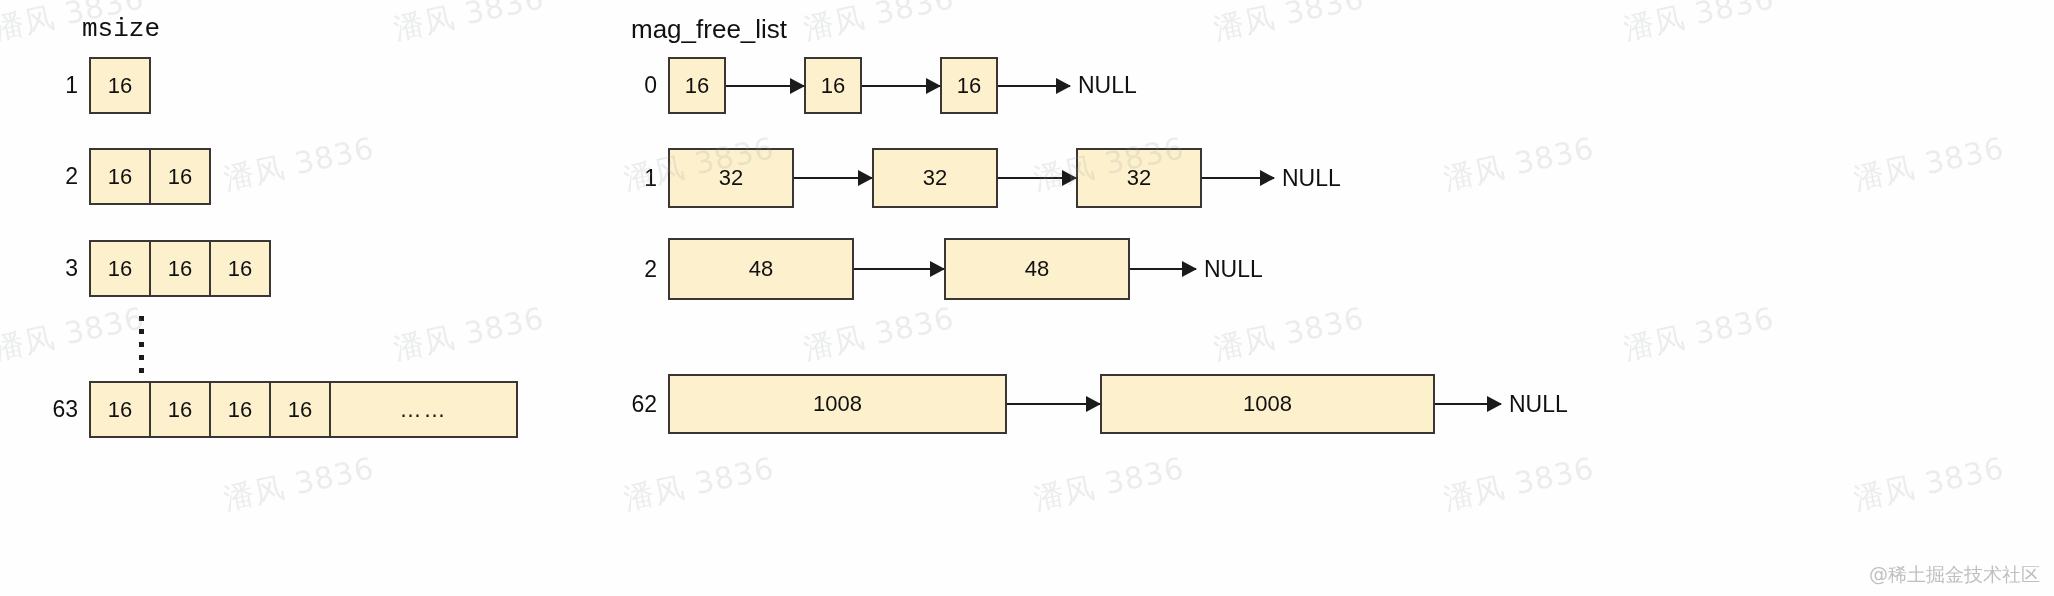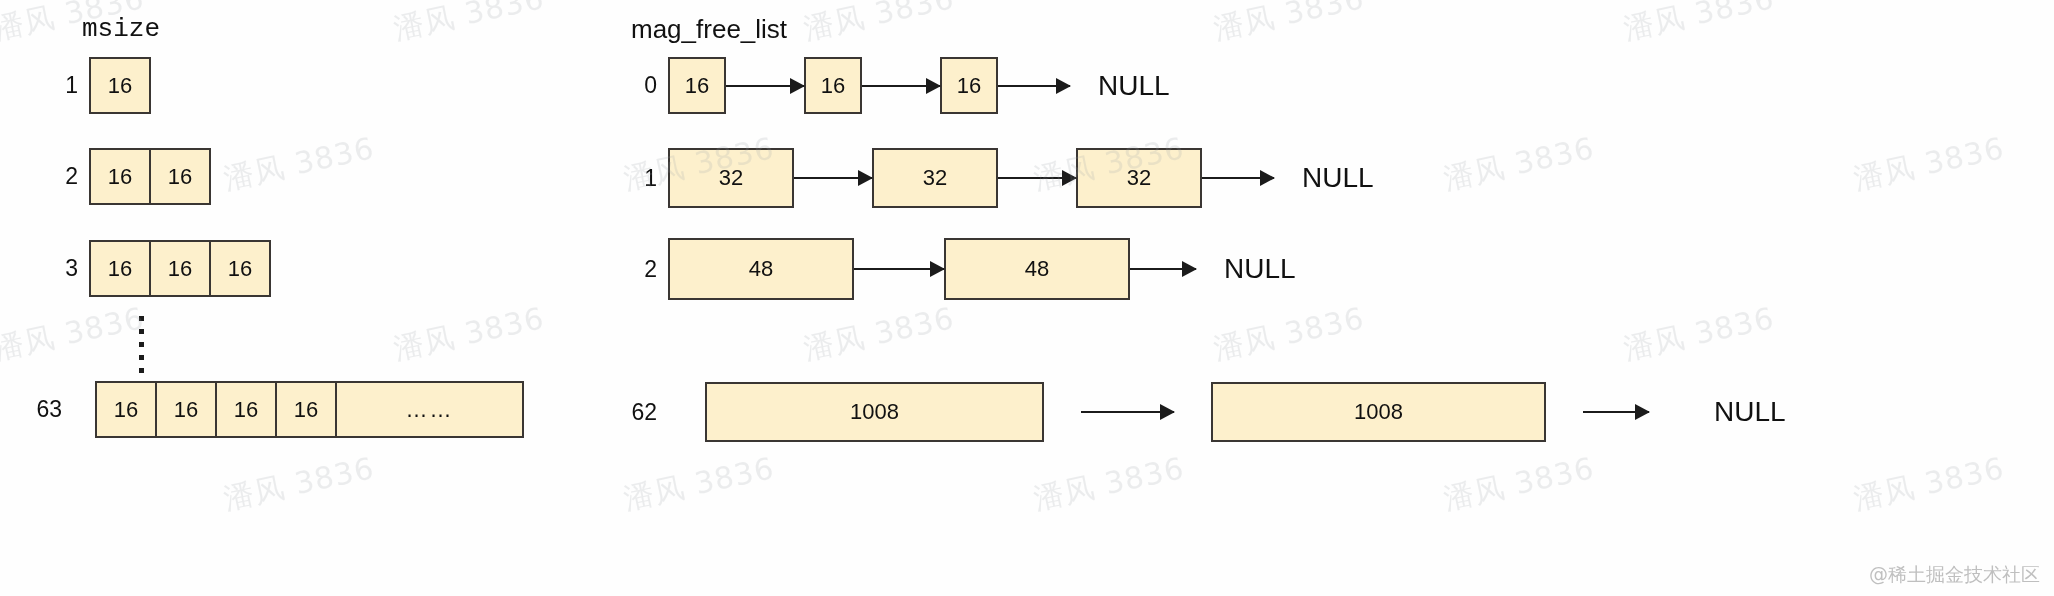--- a/index.html
+++ b/index.html
@@ -56,21 +56,21 @@
   }
 
   
   .arrow{position:relative;flex:none;height:2px;background:#1b1b1b;align-self:center;}
   .arrow::after{
     content:"";position:absolute;right:-1px;top:50%;
     width:0;height:0;transform:translateY(-50%);
     border-top:8px solid transparent;border-bottom:8px solid transparent;
     border-left:15px solid #1b1b1b;
   }
-  .null-label{font-size:28px;color:#111;margin-left:28px;flex:none;white-space:nowrap;}
+  .null-label{font-size:23px;color:#111;margin-left:8px;flex:none;white-space:nowrap;}
 
   
   .vdots{position:absolute;z-index:3;display:flex;flex-direction:column;gap:8px;}
   .vdots i{display:block;width:5px;height:5px;background:#1b1b1b;}
 </style>
 </head>
 <body>
 
 <div id="canvas">
 
@@ -127,21 +127,21 @@
 
     <div class="vdots" style="left:139px;top:316px;">
       <i></i>
         <i></i>
         <i></i>
         <i></i>
         <i></i>
         <i></i>
     </div>
 
-    <div class="row" style="left:28px;top:381px;gap:22px;">
+    <div class="row" style="left:44px;top:381px;">
       <div class="row-index">63</div>
       <div class="cellstrip">
         <div class="cell" style="width:62px;height:57px;">16</div>
         <div class="cell" style="width:62px;height:57px;">16</div>
         <div class="cell" style="width:62px;height:57px;">16</div>
         <div class="cell" style="width:62px;height:57px;">16</div>
         <div class="cell ellipsis" style="width:189px;height:57px;">……</div>
       </div>
     </div>
   </div>
@@ -174,21 +174,21 @@
 
     <div class="row" style="left:3px;top:238px;">
       <div class="row-index">2</div>
       <div class="node" style="width:186px;height:62px;">48</div>
       <div class="arrow" style="width:90px;"></div>
       <div class="node" style="width:186px;height:62px;">48</div>
       <div class="arrow" style="width:66px;"></div>
       <div class="null-label">NULL</div>
     </div>
 
-    <div class="row" style="left:3px;top:382px;gap:37px;">
+    <div class="row" style="left:3px;top:374px;">
       <div class="row-index">62</div>
       <div class="node" style="width:339px;height:60px;">1008</div>
       <div class="arrow" style="width:93px;"></div>
       <div class="node" style="width:335px;height:60px;">1008</div>
       <div class="arrow" style="width:66px;"></div>
       <div class="null-label">NULL</div>
     </div>
   </div>
 
   <div class="wm-corner">@稀土掘金技术社区</div>

